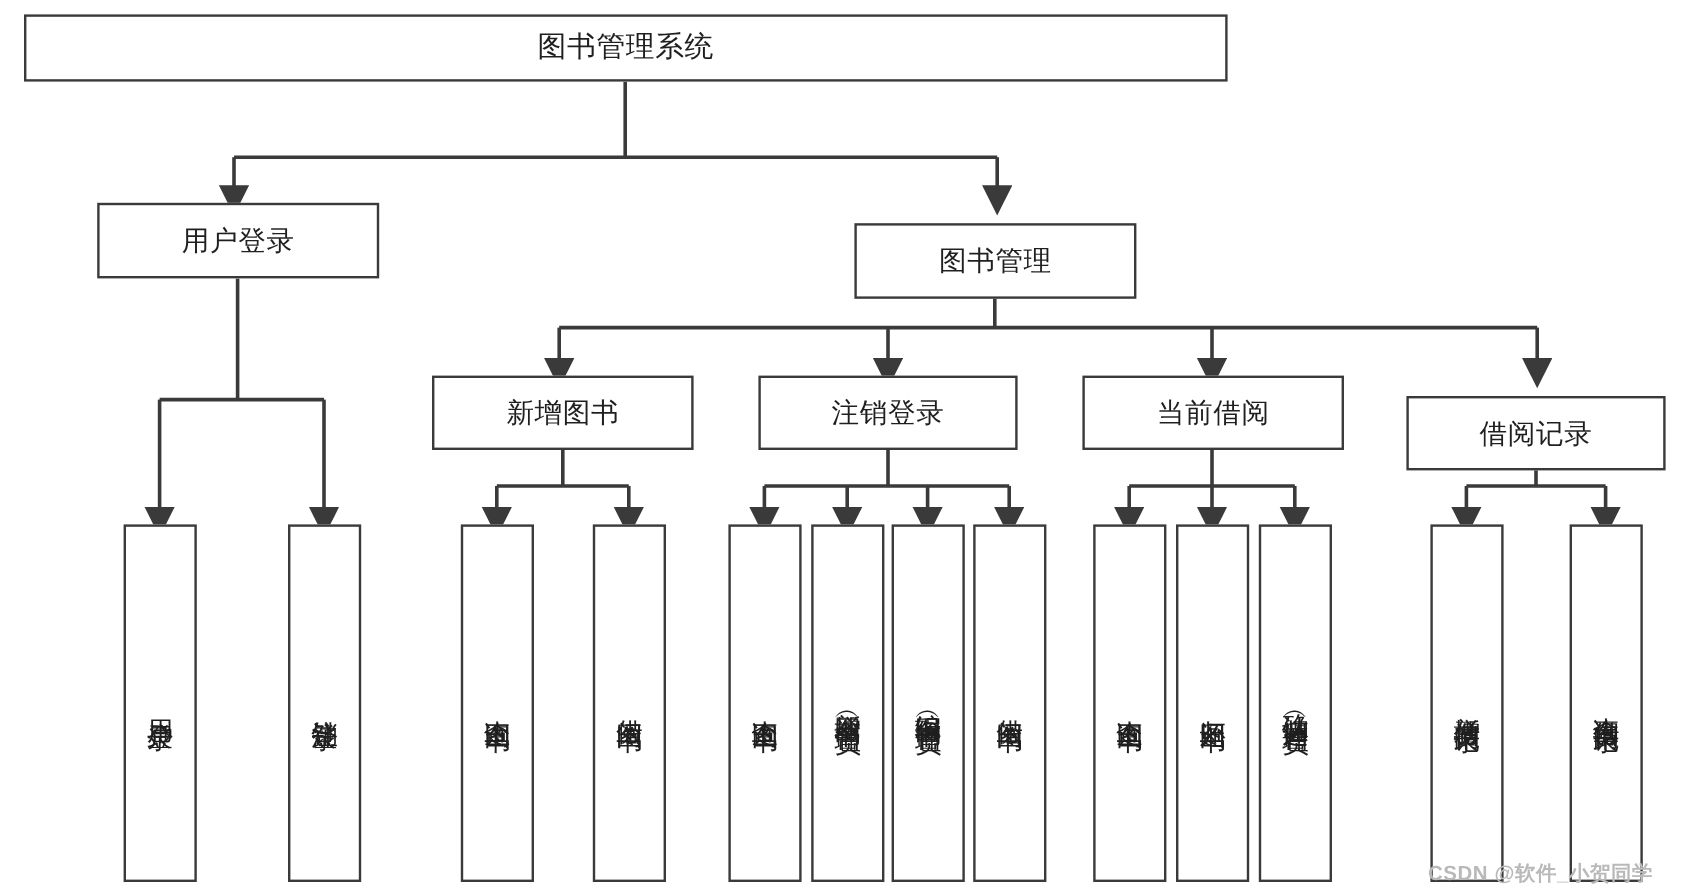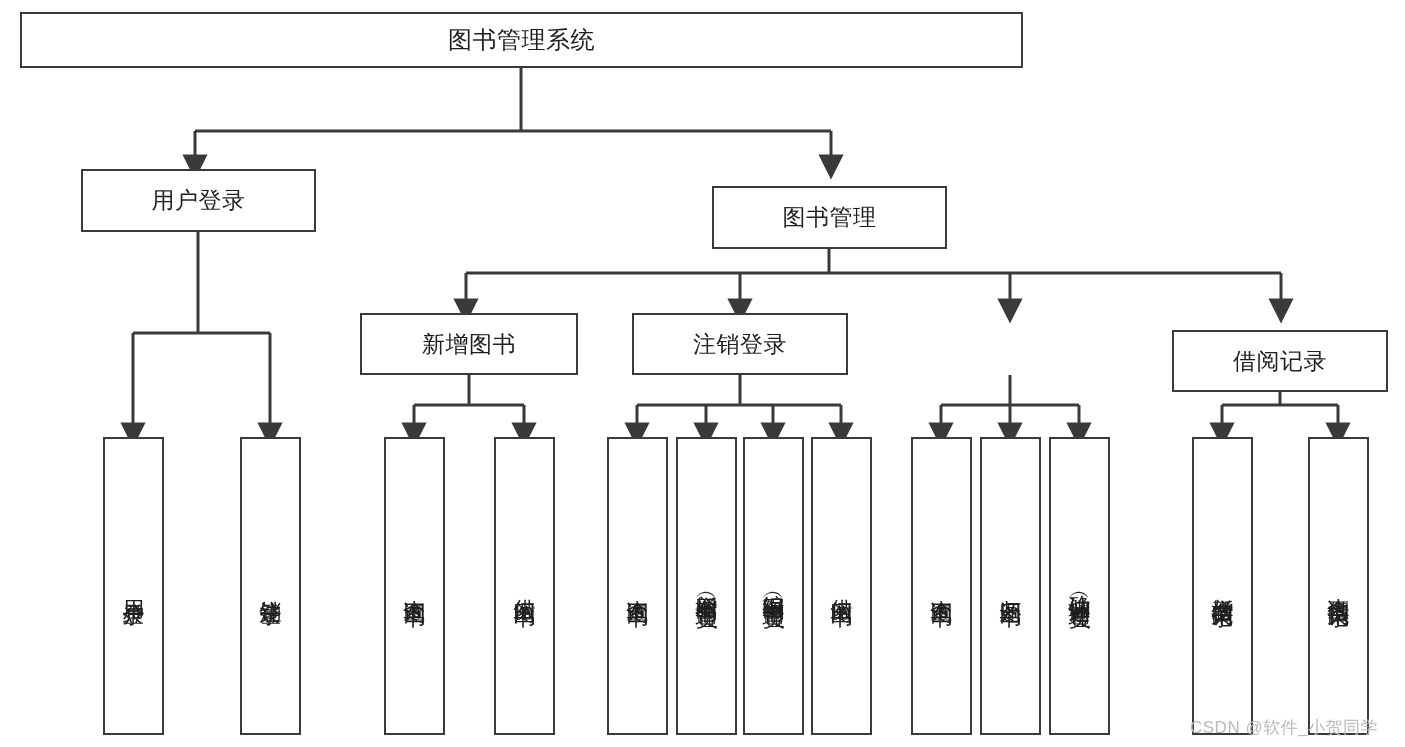--- a/index.html
+++ b/index.html
@@ -141,20 +141,23 @@
   </div>
 
   <div class="node horiz" style="left:360px; top:313px; width:218px; height:62px;">
     <span class="label">新增图书</span>
   </div>
 
   <div class="node horiz" style="left:632px; top:313px; width:216px; height:62px;">
     <span class="label">注销登录</span>
   </div>
 
+  <div class="node horiz" style="left:902px; top:313px; width:218px; height:62px;">
+    <span class="label">当前借阅</span>
+  </div>
 
   <div class="node horiz" style="left:1172px; top:313px; width:216px; height:62px;margin-top:17px;">
     <span class="label">借阅记录</span>
   </div>
 
   <div class="node vert" style="left:103px; top:437px; width:61px; height:298px;">
     <span class="label">用户登录</span>
   </div>
 
   <div class="node vert" style="left:240px; top:437px; width:61px; height:298px;">
@@ -198,15 +201,15 @@
   </div>
 
   <div class="node vert" style="left:1192px; top:437px; width:61px; height:298px;">
     <span class="label">新增借阅记录</span>
   </div>
 
   <div class="node vert" style="left:1308px; top:437px; width:61px; height:298px;">
     <span class="label">查询借阅记录</span>
   </div>
 
-  <div class="watermark" style="left:1190px; top:716px;">CSDN @软件_小贺同学</div>
+  <div class="watermark" style="left:1190px; top:716px;font-weight:bold;">CSDN @软件_小贺同学</div>
 
 </div>
 
 </body></html>

